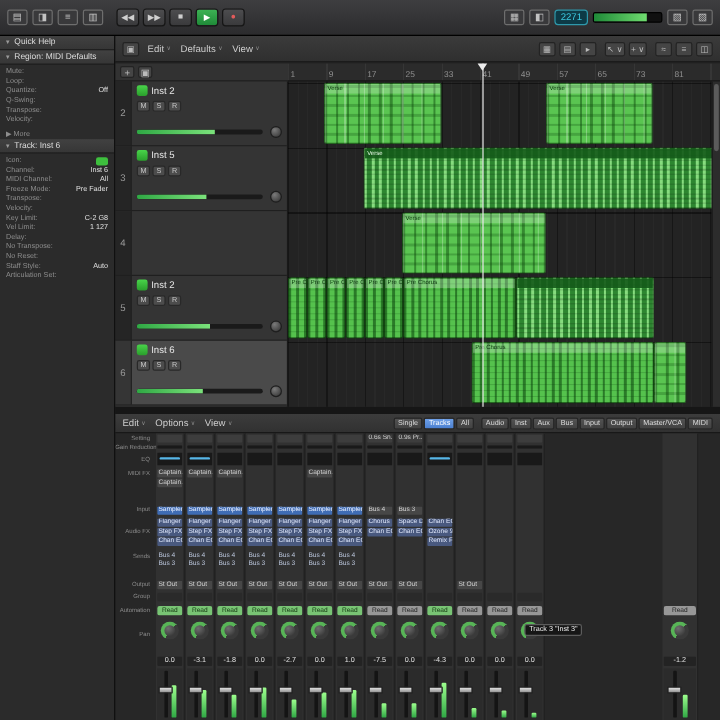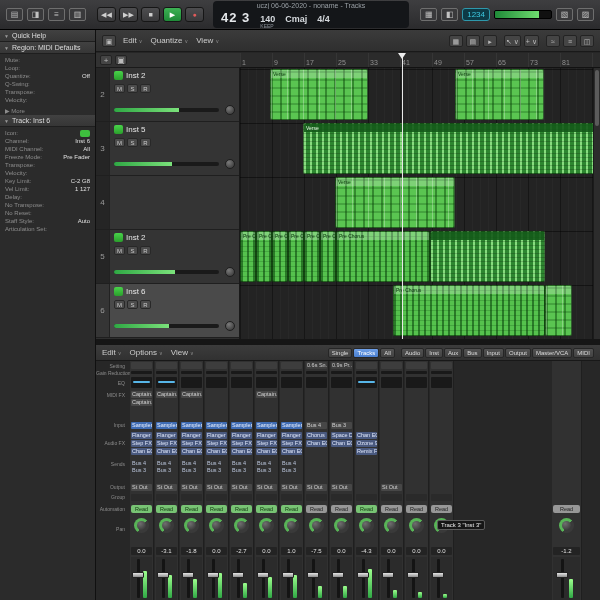--- a/index.html
+++ b/index.html
@@ -146,42 +146,26 @@
       <div class="tb-icon">≡</div>
       <div class="tb-icon">▥</div>
     </div>
   <div class="transport">
       <div class="tbtn ">◀◀</div>
       <div class="tbtn ">▶▶</div>
       <div class="tbtn ">■</div>
       <div class="tbtn play">▶</div>
       <div class="tbtn rec">●</div>
     </div>
-  <div class="lcd">
-    <div class="lcd-title">uczj 06-06-2020 - noname - Tracks</div>
-    <div class="lcd-row">
-      <span class="pos">42 3</span>
-      <span class="blk">
-          <b>140</b>
-          <i>KEEP</i>
-        </span>
-      <span class="blk">
-          <b>Cmaj</b>
-        </span>
-      <span class="blk">
-          <b>4/4</b>
-        </span>
-    </div>
-  </div>
   <div class="tb-right">
     <div style="display:flex;gap:4px">
         <div class="tb-icon">▦</div>
         <div class="tb-icon">◧</div>
       </div>
-    <span class="badge">1234</span>
+    <span class="badge">2271</span>
     <span class="meterbar">
         <i></i>
       </span>
     <div style="display:flex;gap:4px">
         <div class="tb-icon">▧</div>
         <div class="tb-icon">▨</div>
       </div>
   </div>
 </div>
 
@@ -334,21 +318,21 @@
 
 <div class="main">
   <div class="m-toolbar">
     <span class="icon-s">▣</span>
     <span style="display:flex;gap:8px">
         <div class="menu">
           <div>Edit</div>
           <div class="chev">∨</div>
         </div>
         <div class="menu">
-          <div>Quantize</div>
+          <div>Defaults</div>
           <div class="chev">∨</div>
         </div>
         <div class="menu">
           <div>View</div>
           <div class="chev">∨</div>
         </div>
       </span>
     <span class="spacer"></span>
     <span style="display:flex;gap:3px">
         <div class="icon-s">▦</div>

